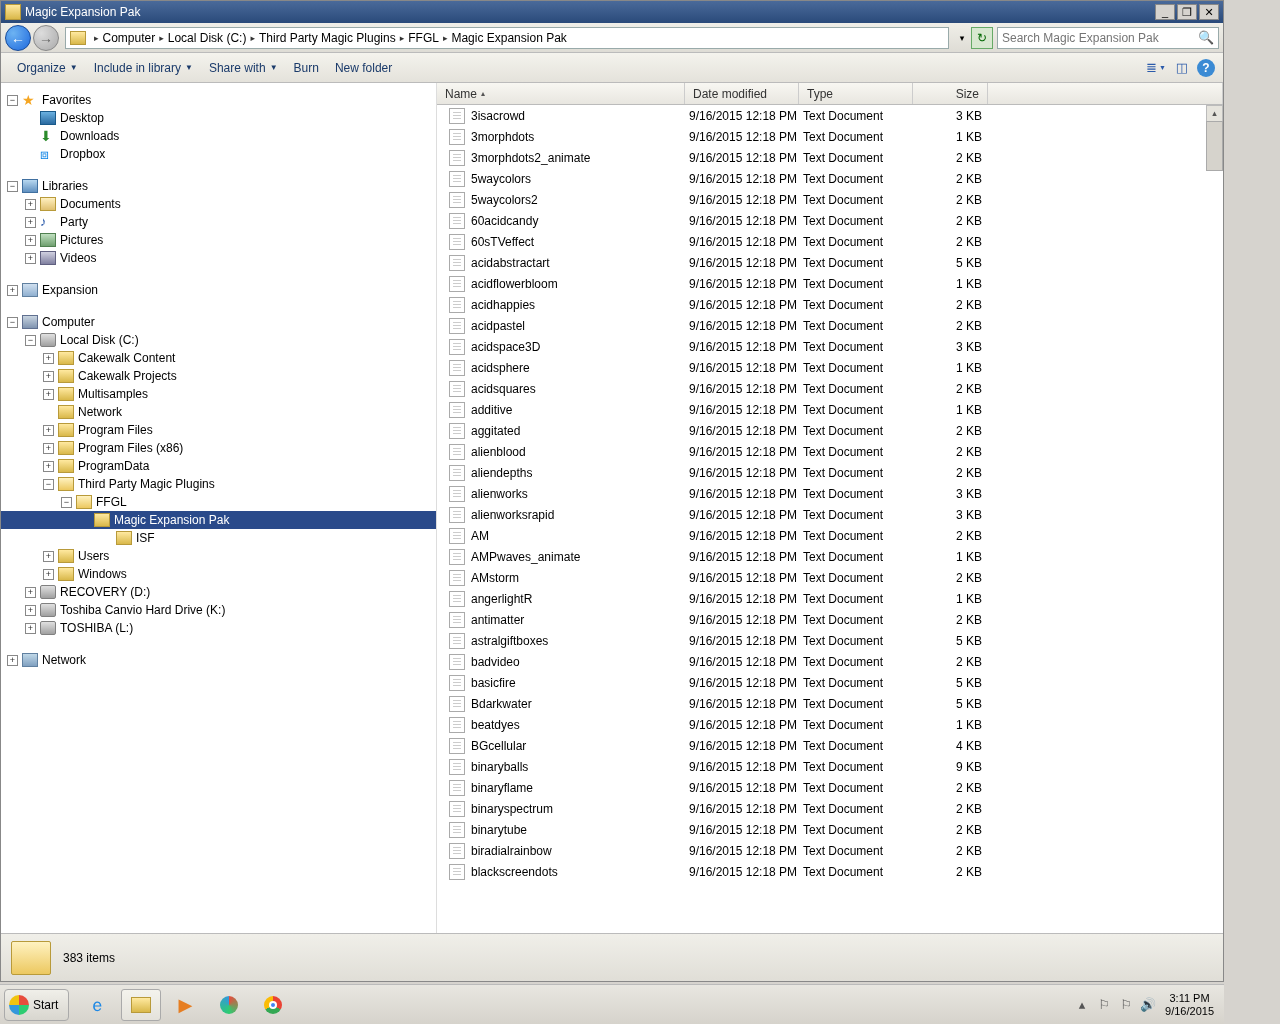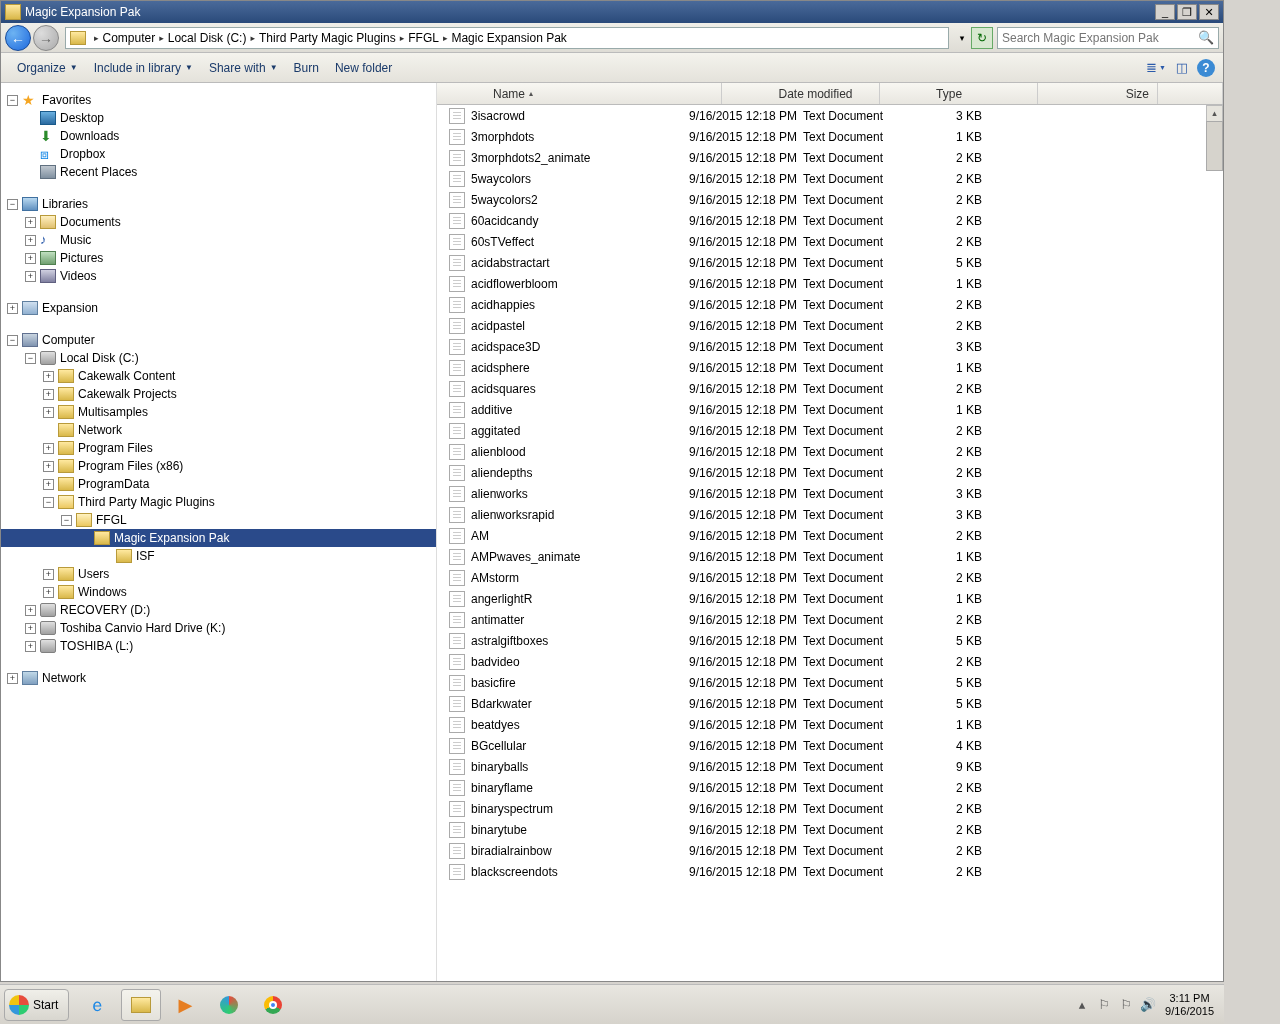--- a/index.html
+++ b/index.html
@@ -45,21 +45,21 @@
 .ico.music { color: #2a5aaa; font-size: 13px; line-height: 14px; }
 .ico.pics { background: linear-gradient(#c0e0c0, #70a070); border: 1px solid #508050; }
 .ico.vids { background: linear-gradient(#d0d0e0, #8080a0); border: 1px solid #606080; }
 .ico.home { background: linear-gradient(#d0e0f0, #90b0d0); border: 1px solid #6080a0; }
 .ico.comp { background: linear-gradient(#c8d4e0, #8094b0); border: 1px solid #607090; }
 .ico.disk { background: linear-gradient(#e0e0e0, #a0a0a0); border: 1px solid #808080; border-radius: 2px; }
 .ico.net { background: linear-gradient(#c0d8e8, #80a0c0); border: 1px solid #6080a0; }
 .tree-spacer { height: 14px; }
 .filepane { flex: 1; display: flex; flex-direction: column; overflow: hidden; }
 .colheader { height: 22px; background: linear-gradient(#f8f7f2, #e8e6e0); border-bottom: 1px solid #bbb; display: flex; font-size: 12px; color: #333; }
-.colheader .col { border-right: 1px solid #ccc; padding: 3px 8px; display: flex; align-items: center; margin-left: 48px; }
+.colheader .col { border-right: 1px solid #ccc; padding: 3px 8px; display: flex; align-items: center; }
 .colheader .col .sortarr { font-size: 8px; margin-left: 4px; color: #555; }
 .col-name { width: 248px; }
 .col-date { width: 114px; }
 .col-type { width: 114px; }
 .col-size { width: 75px; text-align: right; justify-content: flex-end; }
 .filelist { flex: 1; overflow-y: auto; position: relative; }
 .filelist .topscroll { position: absolute; right: 0; top: 0; width: 17px; height: 17px; background: #e6e4dd; border: 1px solid #bbb; font-size: 9px; text-align: center; line-height: 15px; color: #555; }
 .row { display: flex; align-items: center; height: 21px; font-size: 12px; padding-left: 12px; }
 .row .fico { width: 16px; height: 16px; background: #fff; border: 1px solid #aaa; margin-right: 6px; position: relative; flex-shrink: 0; }
 .row .fico::after { content: ""; position: absolute; top: 3px; left: 3px; right: 3px; height: 1px; background: #ccc; box-shadow: 0 3px 0 #ccc, 0 6px 0 #ccc; }
@@ -166,40 +166,35 @@
         <div class="tree-item" style="padding-left: 24px;">
           <span class="exp blank"></span>
           <span class="ico dl">⬇</span>
           <span>Downloads</span>
         </div>
         <div class="tree-item" style="padding-left: 24px;">
           <span class="exp blank"></span>
           <span class="ico dropbox">⧈</span>
           <span>Dropbox</span>
         </div>
-        <div class="tree-item" style="padding-left: 24px;">
-          <span class="exp blank"></span>
-          <span class="ico recent"></span>
-          <span>Recent Places</span>
-        </div>
         <div class="tree-spacer"></div>
         <div class="tree-item" style="padding-left: 6px;">
           <span class="exp">−</span>
           <span class="ico lib"></span>
           <span>Libraries</span>
         </div>
         <div class="tree-item" style="padding-left: 24px;">
           <span class="exp">+</span>
           <span class="ico docs"></span>
           <span>Documents</span>
         </div>
         <div class="tree-item" style="padding-left: 24px;">
           <span class="exp">+</span>
           <span class="ico music">♪</span>
-          <span>Music</span>
+          <span>Party</span>
         </div>
         <div class="tree-item" style="padding-left: 24px;">
           <span class="exp">+</span>
           <span class="ico pics"></span>
           <span>Pictures</span>
         </div>
         <div class="tree-item" style="padding-left: 24px;">
           <span class="exp">+</span>
           <span class="ico vids"></span>
           <span>Videos</span>
@@ -585,20 +580,24 @@
             <span class="fico"></span>
             <span class="cname">blackscreendots</span>
             <span class="cdate">9/16/2015 12:18 PM</span>
             <span class="ctype">Text Document</span>
             <span class="csize">2 KB</span>
           </div>
         </div>
     </div>
   </div>
 
+  <div class="statusbar">
+    <div class="bigfolder"></div>
+    <span>383 items</span>
+  </div>
 </div>
 
 <div class="taskbar">
   <div class="startbtn">
     <div class="winorb"></div>
     <span>Start</span>
   </div>
   <div class="tbicon" style="color:#1e88e5">ｅ</div>
   <div class="tbicon active">
       <div style="width:20px;height:16px;background:linear-gradient(#ffe9a0,#d9b84a);border:1px solid #b89a3a"></div>

